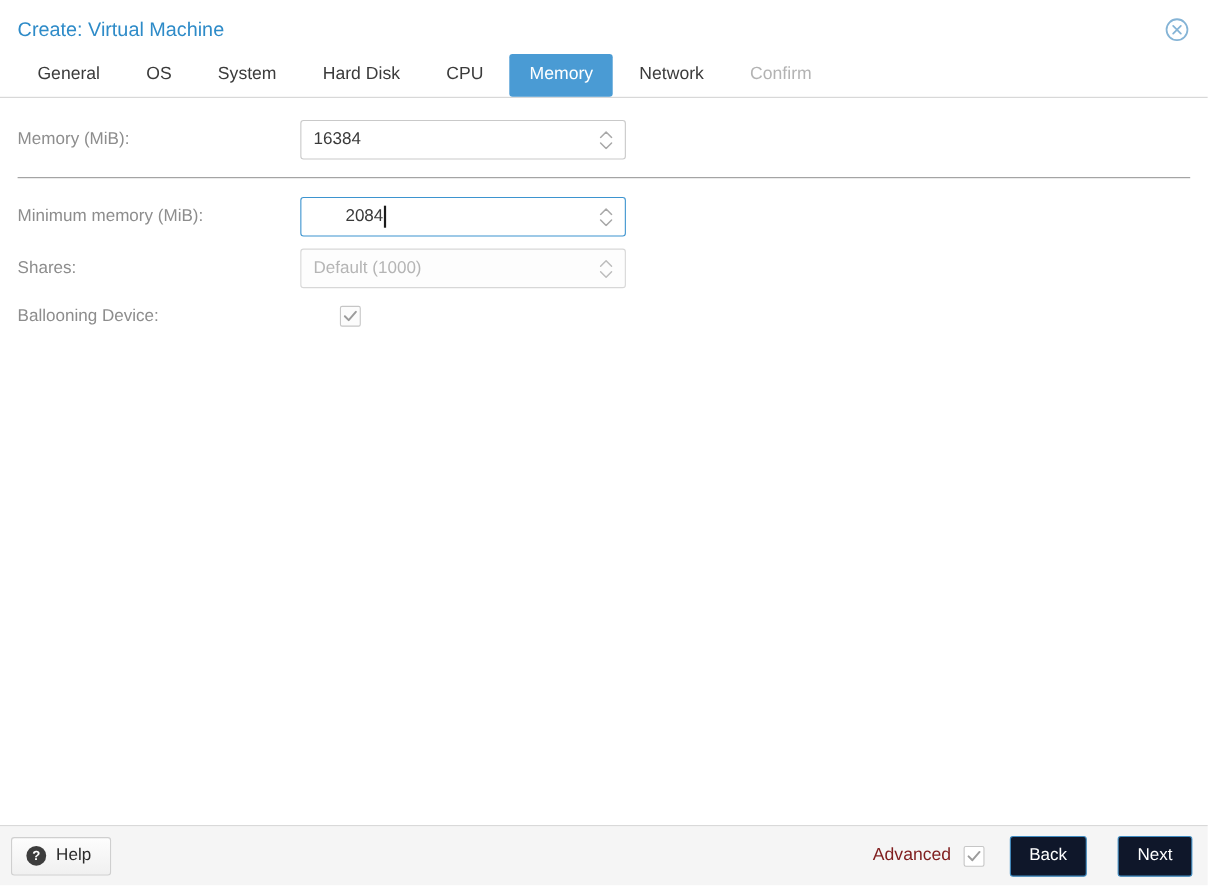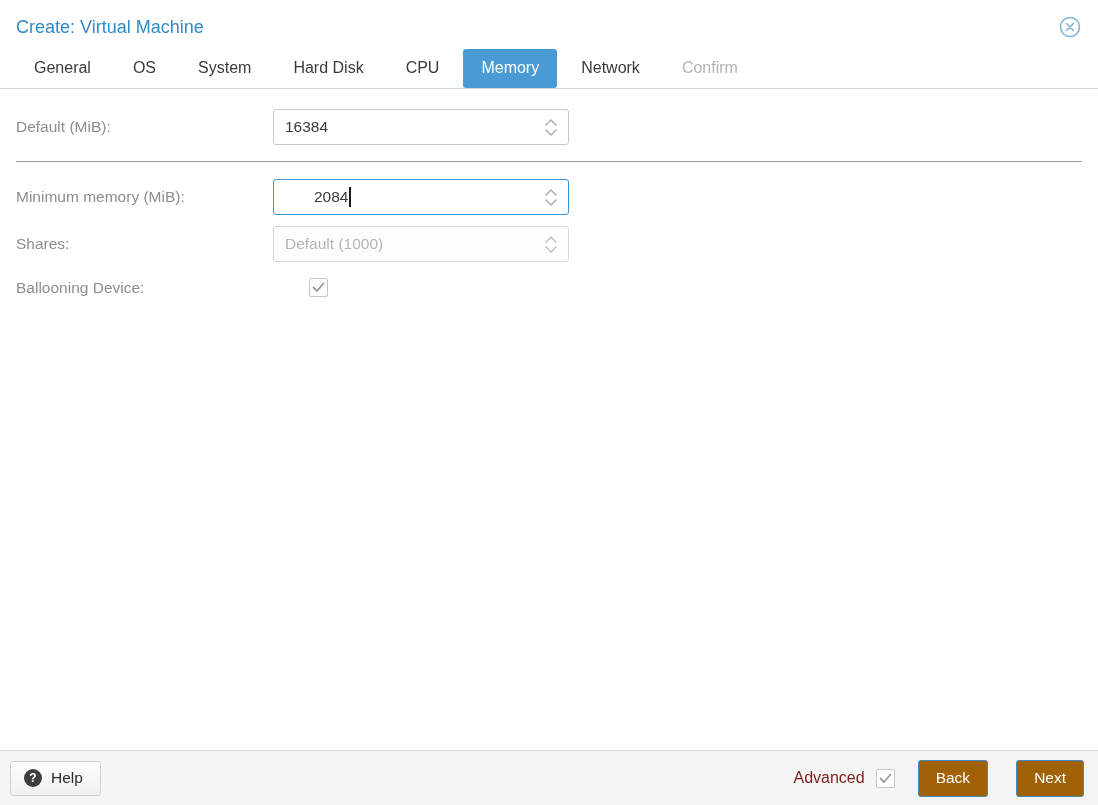--- a/index.html
+++ b/index.html
@@ -150,21 +150,21 @@
   }
   .footer-right {
     margin-left: auto;
     display: flex; align-items: center; gap: 10px;
   }
   .advanced-label {
     font-size: 16px; color: #7f1d1d;
     margin-right: 1px;
   }
   .btn-primary {
-    background: #a16207;
+    background: #0f172a;
     border: 1px solid #3f8cc2;
     color: #ffffff;
     font-size: 15.5px;
     font-family: inherit;
     border-radius: 3px;
     padding: 8px 17px 9px 17px;
     cursor: pointer;
   }
   .btn-primary + .btn-primary { margin-left: 18px; }
 </style>
@@ -190,21 +190,21 @@
     <div class="tab">Hard Disk</div>
     <div class="tab">CPU</div>
     <div class="tab active">Memory</div>
     <div class="tab">Network</div>
     <div class="tab disabled">Confirm</div>
   </div>
 
   <div class="content">
 
     <div class="row">
-      <span class="label">Default (MiB):</span>
+      <span class="label">Memory (MiB):</span>
       <div class="field">
         <span>16384</span>
         <span class="spinner">
           <svg width="12" height="7" viewBox="0 0 12 7">
               <path d="M1 6 L6 1 L11 6" fill="none" stroke="#a8a8a8" stroke-width="1.4" stroke-linecap="round" stroke-linejoin="round"></path>
             </svg>
           <svg width="12" height="7" viewBox="0 0 12 7">
               <path d="M1 1 L6 6 L11 1" fill="none" stroke="#a8a8a8" stroke-width="1.4" stroke-linecap="round" stroke-linejoin="round"></path>
             </svg>
         </span>

